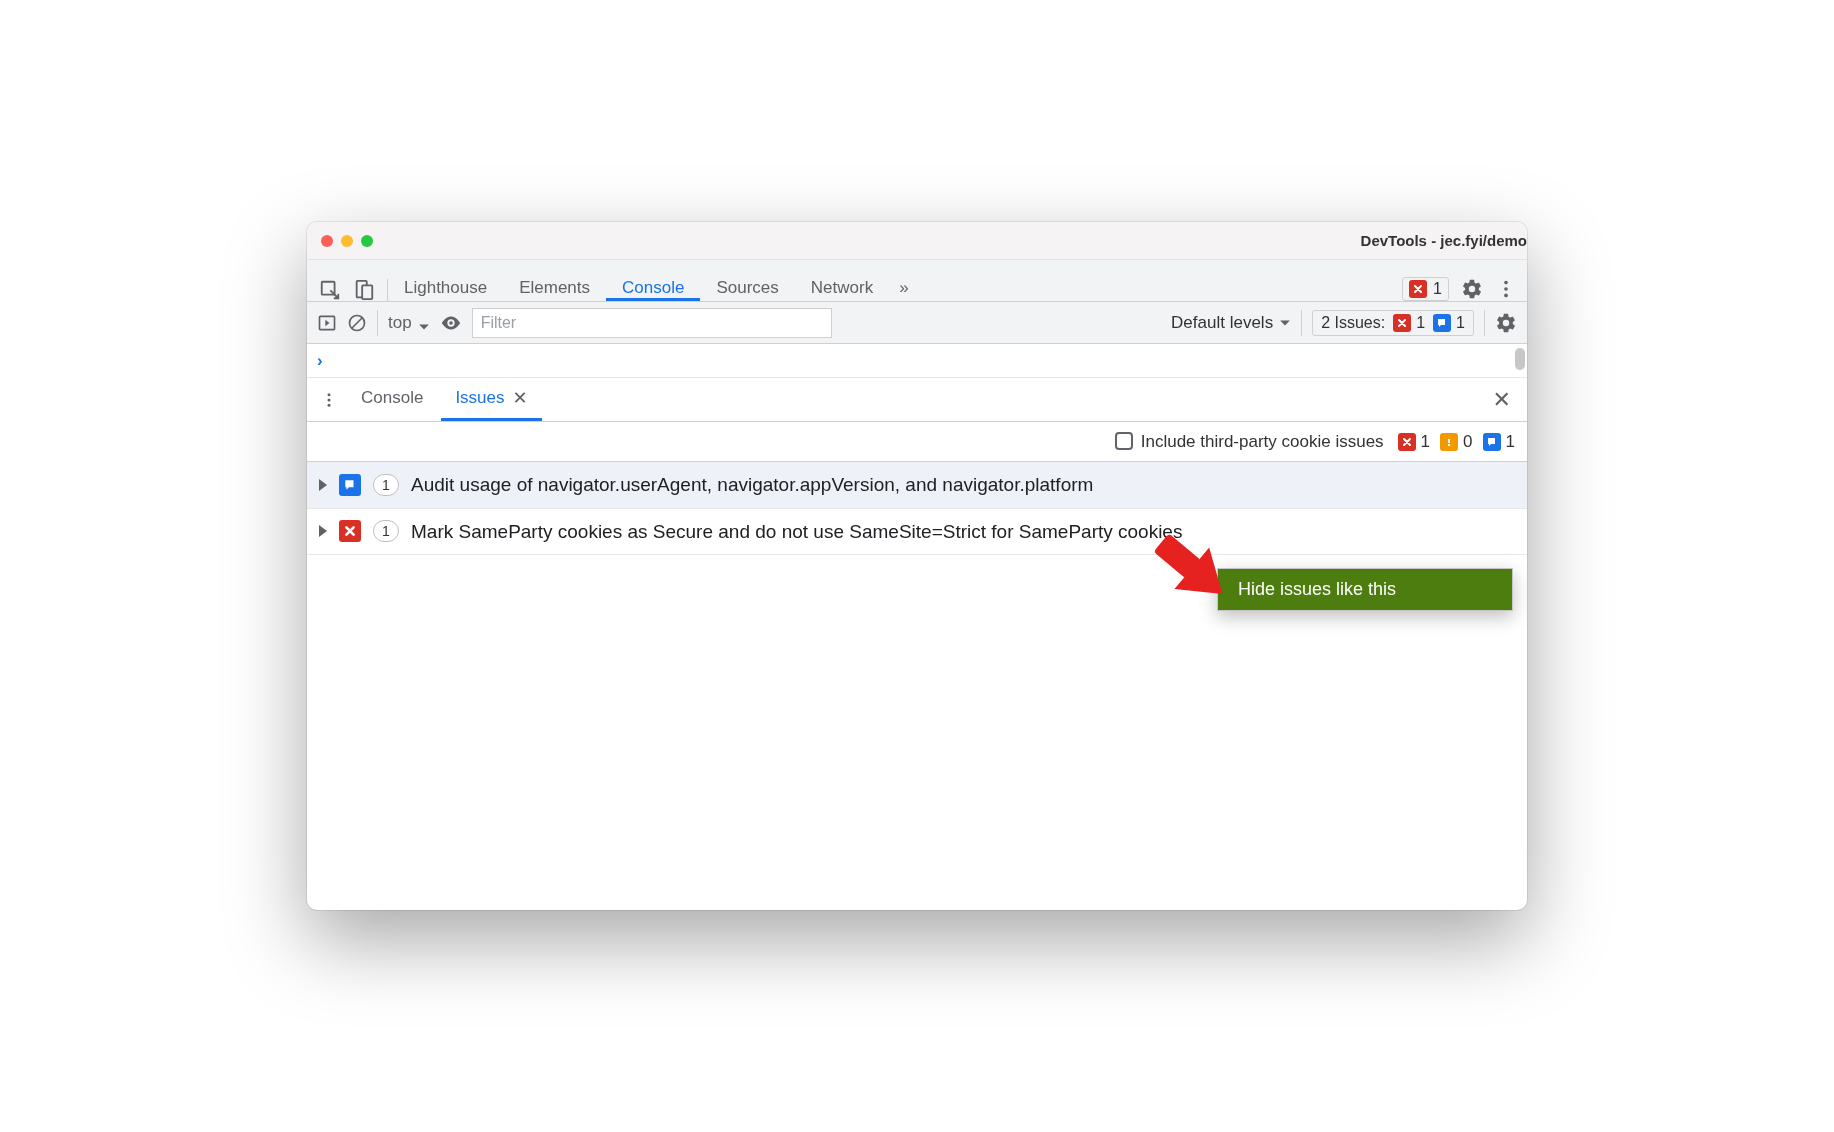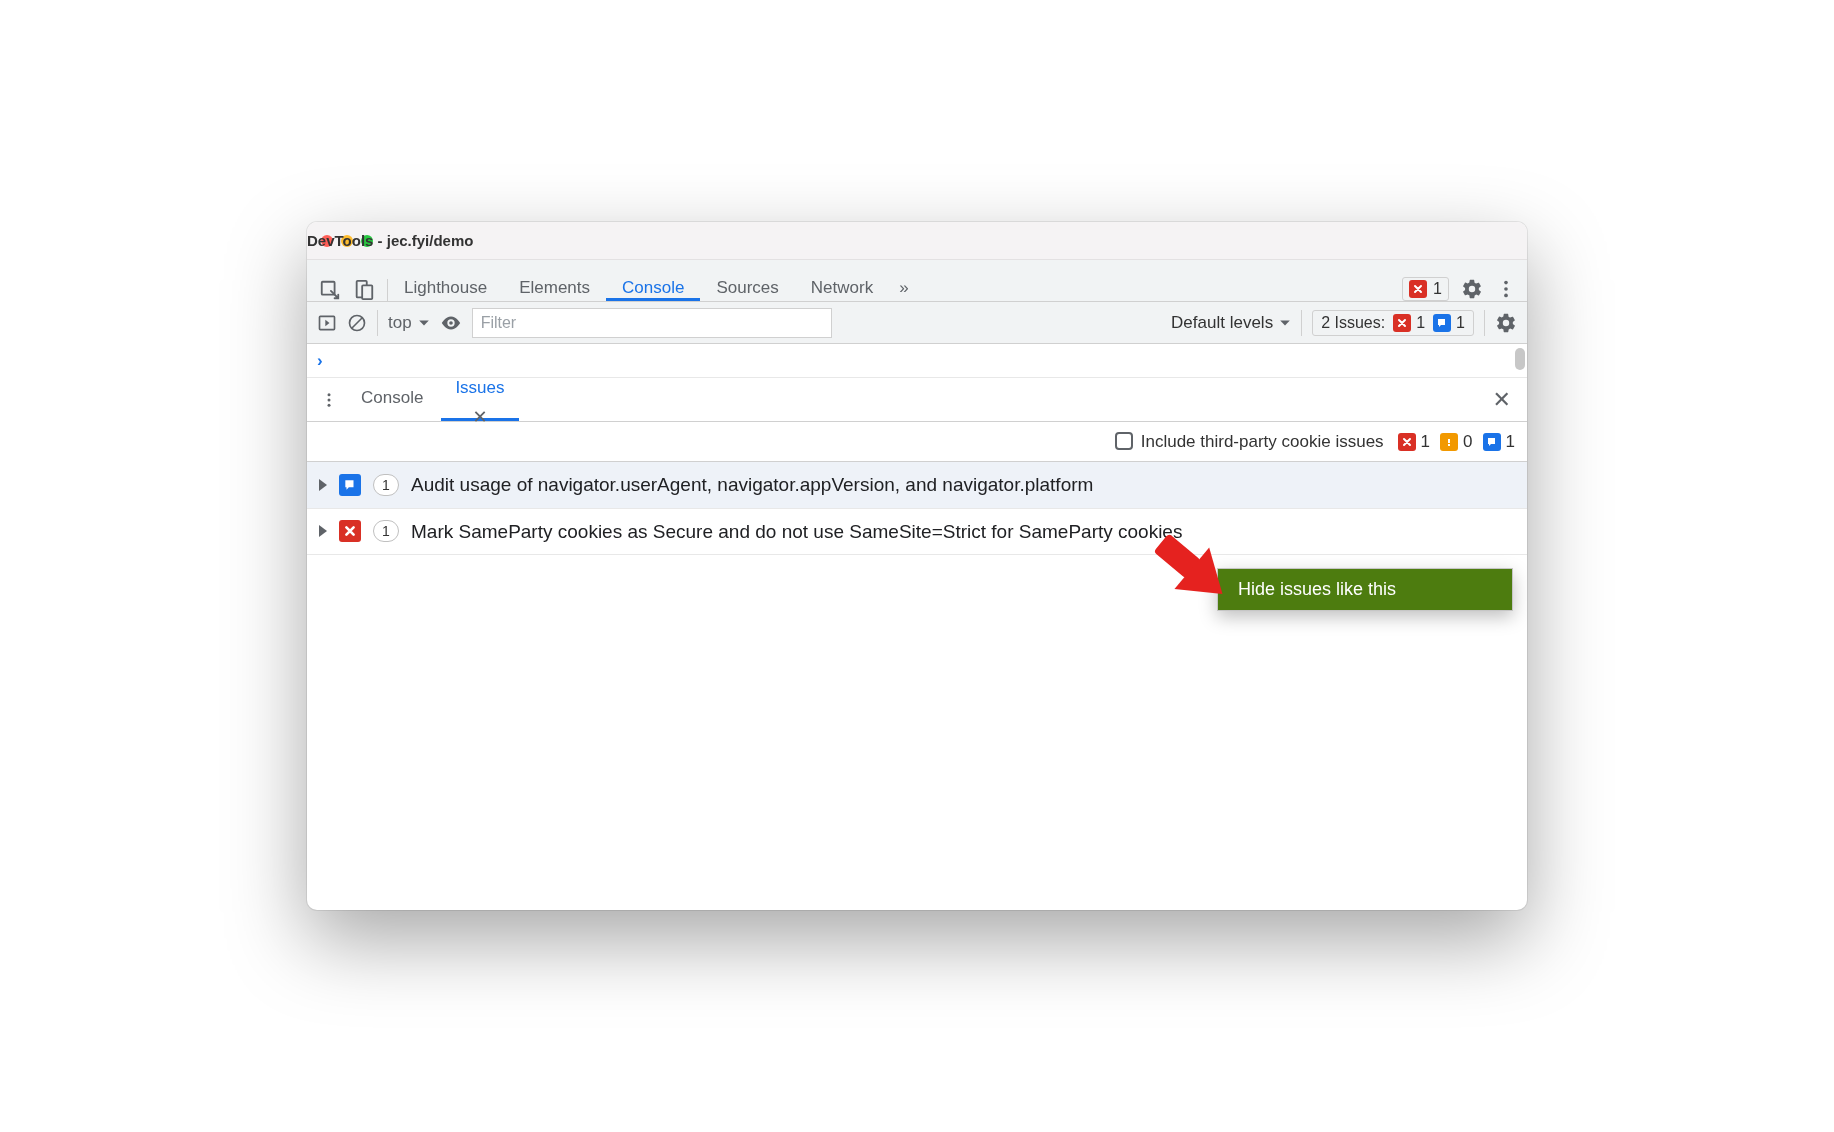--- a/index.html
+++ b/index.html
@@ -33,21 +33,21 @@
       border-bottom: 1px solid #e3e1e2;
     }
     .traffic-lights { display: flex; gap: 8px; }
     .traffic-light {
       width: 12px; height: 12px; border-radius: 50%;
     }
     .tl-red { background: #ff5f57; }
     .tl-yellow { background: #febc2e; }
     .tl-green { background: #28c840; }
     .title-text {
-      position: absolute; left: 0; right: 0; text-align: left;
+      position: absolute; left: 0; right: 0; text-align: right;
       font-size: 15px; font-weight: 600; color: #333; pointer-events: none;
     }
     
     .tabs-row {
       height: 42px;
       display: flex;
       align-items: flex-end;
       border-bottom: 1px solid #d0d0d0;
       background: #f1f3f4;
     }
@@ -93,21 +93,21 @@
     .chip-blue { background: #1a73e8; }
     
     .console-toolbar {
       height: 42px; background: #f1f3f4;
       display: flex; align-items: center;
       border-bottom: 1px solid #d0d0d0;
       padding: 0 10px; gap: 10px;
     }
     .toolbar-sep { width: 1px; height: 26px; background: #d0d0d0; }
     .context-select {
-      display: flex; align-items: center; gap: 6px;
+      display: flex; align-items: flex-end; gap: 6px;
       font-size: 17px; color: #5f6368; cursor: pointer;
     }
     .filter-input {
       flex: 0 0 360px; height: 30px;
       border: 1px solid #d0d0d0; background: #fff;
       font-size: 16px; padding: 0 8px; color: #a21caf;
     }
     .filter-input::placeholder { color: #9aa0a6; }
     .levels-select {
       display: flex; align-items: center; gap: 6px;
@@ -145,21 +145,21 @@
       width: 28px; display: flex; align-items: center; justify-content: center;
       color: #5f6368; cursor: pointer;
     }
     .drawer-tab {
       padding: 0 14px; height: 100%;
       display: flex; align-items: center; gap: 8px;
       font-size: 17px; color: #5f6368; cursor: pointer;
       border-bottom: 3px solid transparent;
     }
     .drawer-tab.active {
-      color: #1a73e8; border-bottom-color: #1a73e8; flex-direction: column;
+      color: #1a73e8; border-bottom-color: #1a73e8;
     }
     .drawer-close {
       margin-left: auto; padding: 0 8px;
       font-size: 22px; color: #5f6368; cursor: pointer;
     }
     
     .issues-toolbar {
       height: 40px; display: flex; align-items: center;
       justify-content: flex-end; gap: 14px;
       padding: 0 12px;

